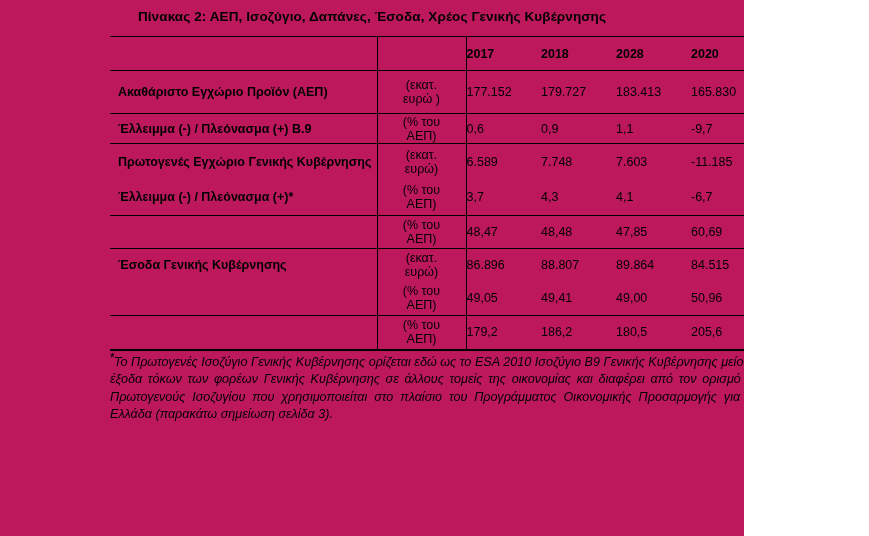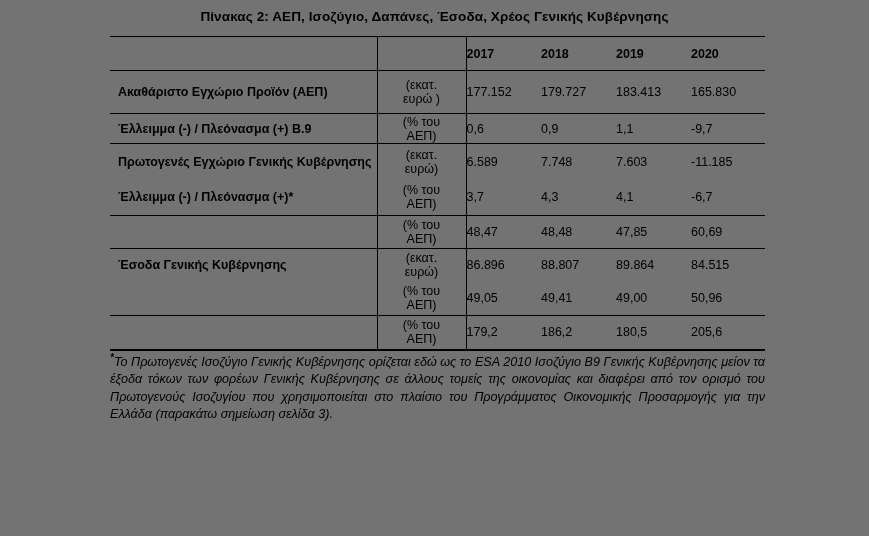--- a/index.html
+++ b/index.html
@@ -3,23 +3,23 @@
 <meta charset="utf-8">
 <style>
   * { margin: 0; padding: 0; box-sizing: border-box; }
   html, body { background: #ffffff; }
   body {
     font-family: "Liberation Sans", "DejaVu Sans", sans-serif;
     color: #000000;
   }
   .page {
     position: relative;
-    width: 869px;
+    width: 744px;
     height: 536px;
-    background: #737373;
+    background: #be185d;
     overflow: hidden;
   }
   .doc-title {
     padding-top: 9px;
     text-align: center;
     font-size: 13.5px;
     font-weight: bold;
     letter-spacing: 0.1px;
   }
   table.gov-table {
@@ -83,21 +83,21 @@
       <col style="width:75px">
       <col style="width:75px">
       <col style="width:74px">
     </colgroup>
     <thead>
       <tr style="height:34px">
         <td class="cell-label"></td>
         <td class="cell-unit"></td>
         <th class="cell-val">2017</th>
         <th class="cell-val">2018</th>
-        <th class="cell-val">2019</th>
+        <th class="cell-val">2028</th>
         <th class="cell-val">2020</th>
       </tr>
     </thead>
 
     <tbody>
       <tr style="height:43px">
         <td class="cell-label">Ακαθάριστο Εγχώριο Προϊόν (ΑΕΠ)</td>
         <td class="cell-unit">(εκατ.  ευρώ )</td>
         <td class="cell-val">177.152</td>
         <td class="cell-val">179.727</td>

